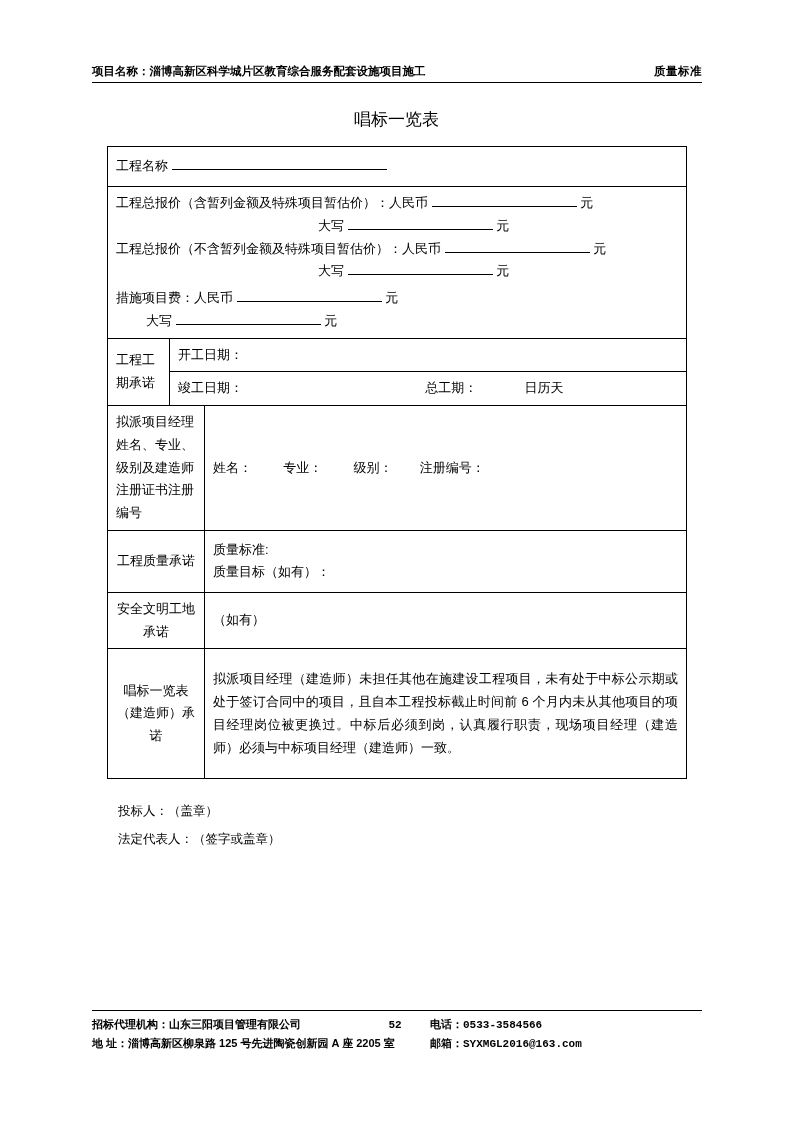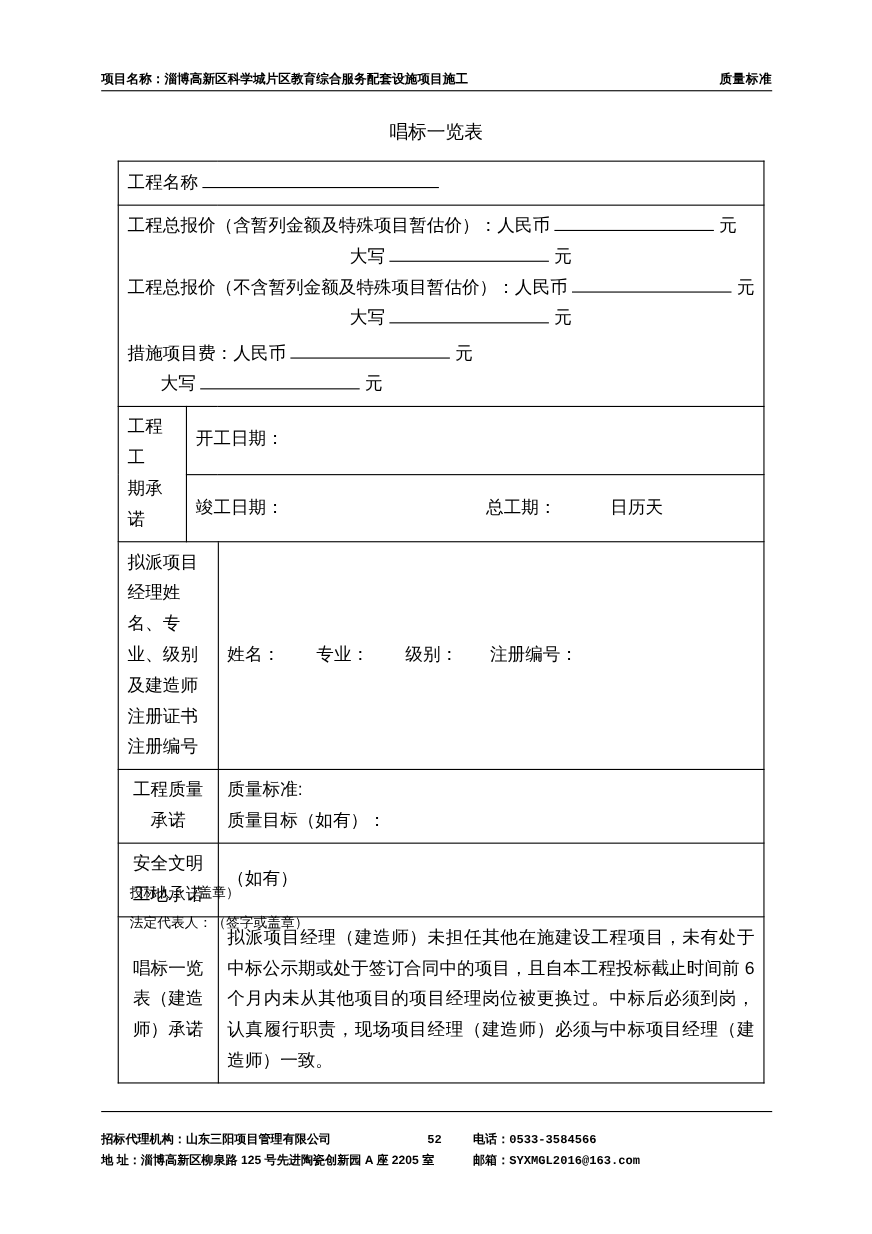--- a/index.html
+++ b/index.html
@@ -43,21 +43,21 @@
     font-size: 17px;
     font-family: "Liberation Sans", "DejaVu Sans", sans-serif;
   }
 
   
   table.main {
     position: absolute;
     left: 107px; top: 134px;
     width: 580px;
     border-collapse: collapse;
-    font-size: 16px;
+    font-size: 13px;
     font-family: "Liberation Sans", "DejaVu Sans", sans-serif;
   }
   table.main td {
     border: 1px solid #000;
     vertical-align: middle;
     padding: 5px 8px;
     line-height: 1.75;
   }
   .cell-name { height: 40px; }
   .u { border-bottom: 1px solid #000; display: inline-block; }
@@ -80,21 +80,21 @@
     font-size: 12.5px;
     font-family: "Liberation Sans", "DejaVu Sans", sans-serif;
     line-height: 2.25;
   }
 
   
   .footer {
     position: absolute;
     left: 92px; top: 998px; width: 610px;
     border-top: 1.5px solid #000;
-    padding-top: 16px;
+    padding-top: 4px;
     font-size: 11px;
     font-weight: bold;
     font-family: "Liberation Sans", "DejaVu Sans", sans-serif;
   }
   .footer-row {
     display: flex;
     align-items: baseline;
     line-height: 1.65;
   }
   .footer-col-a { width: 268px; }

